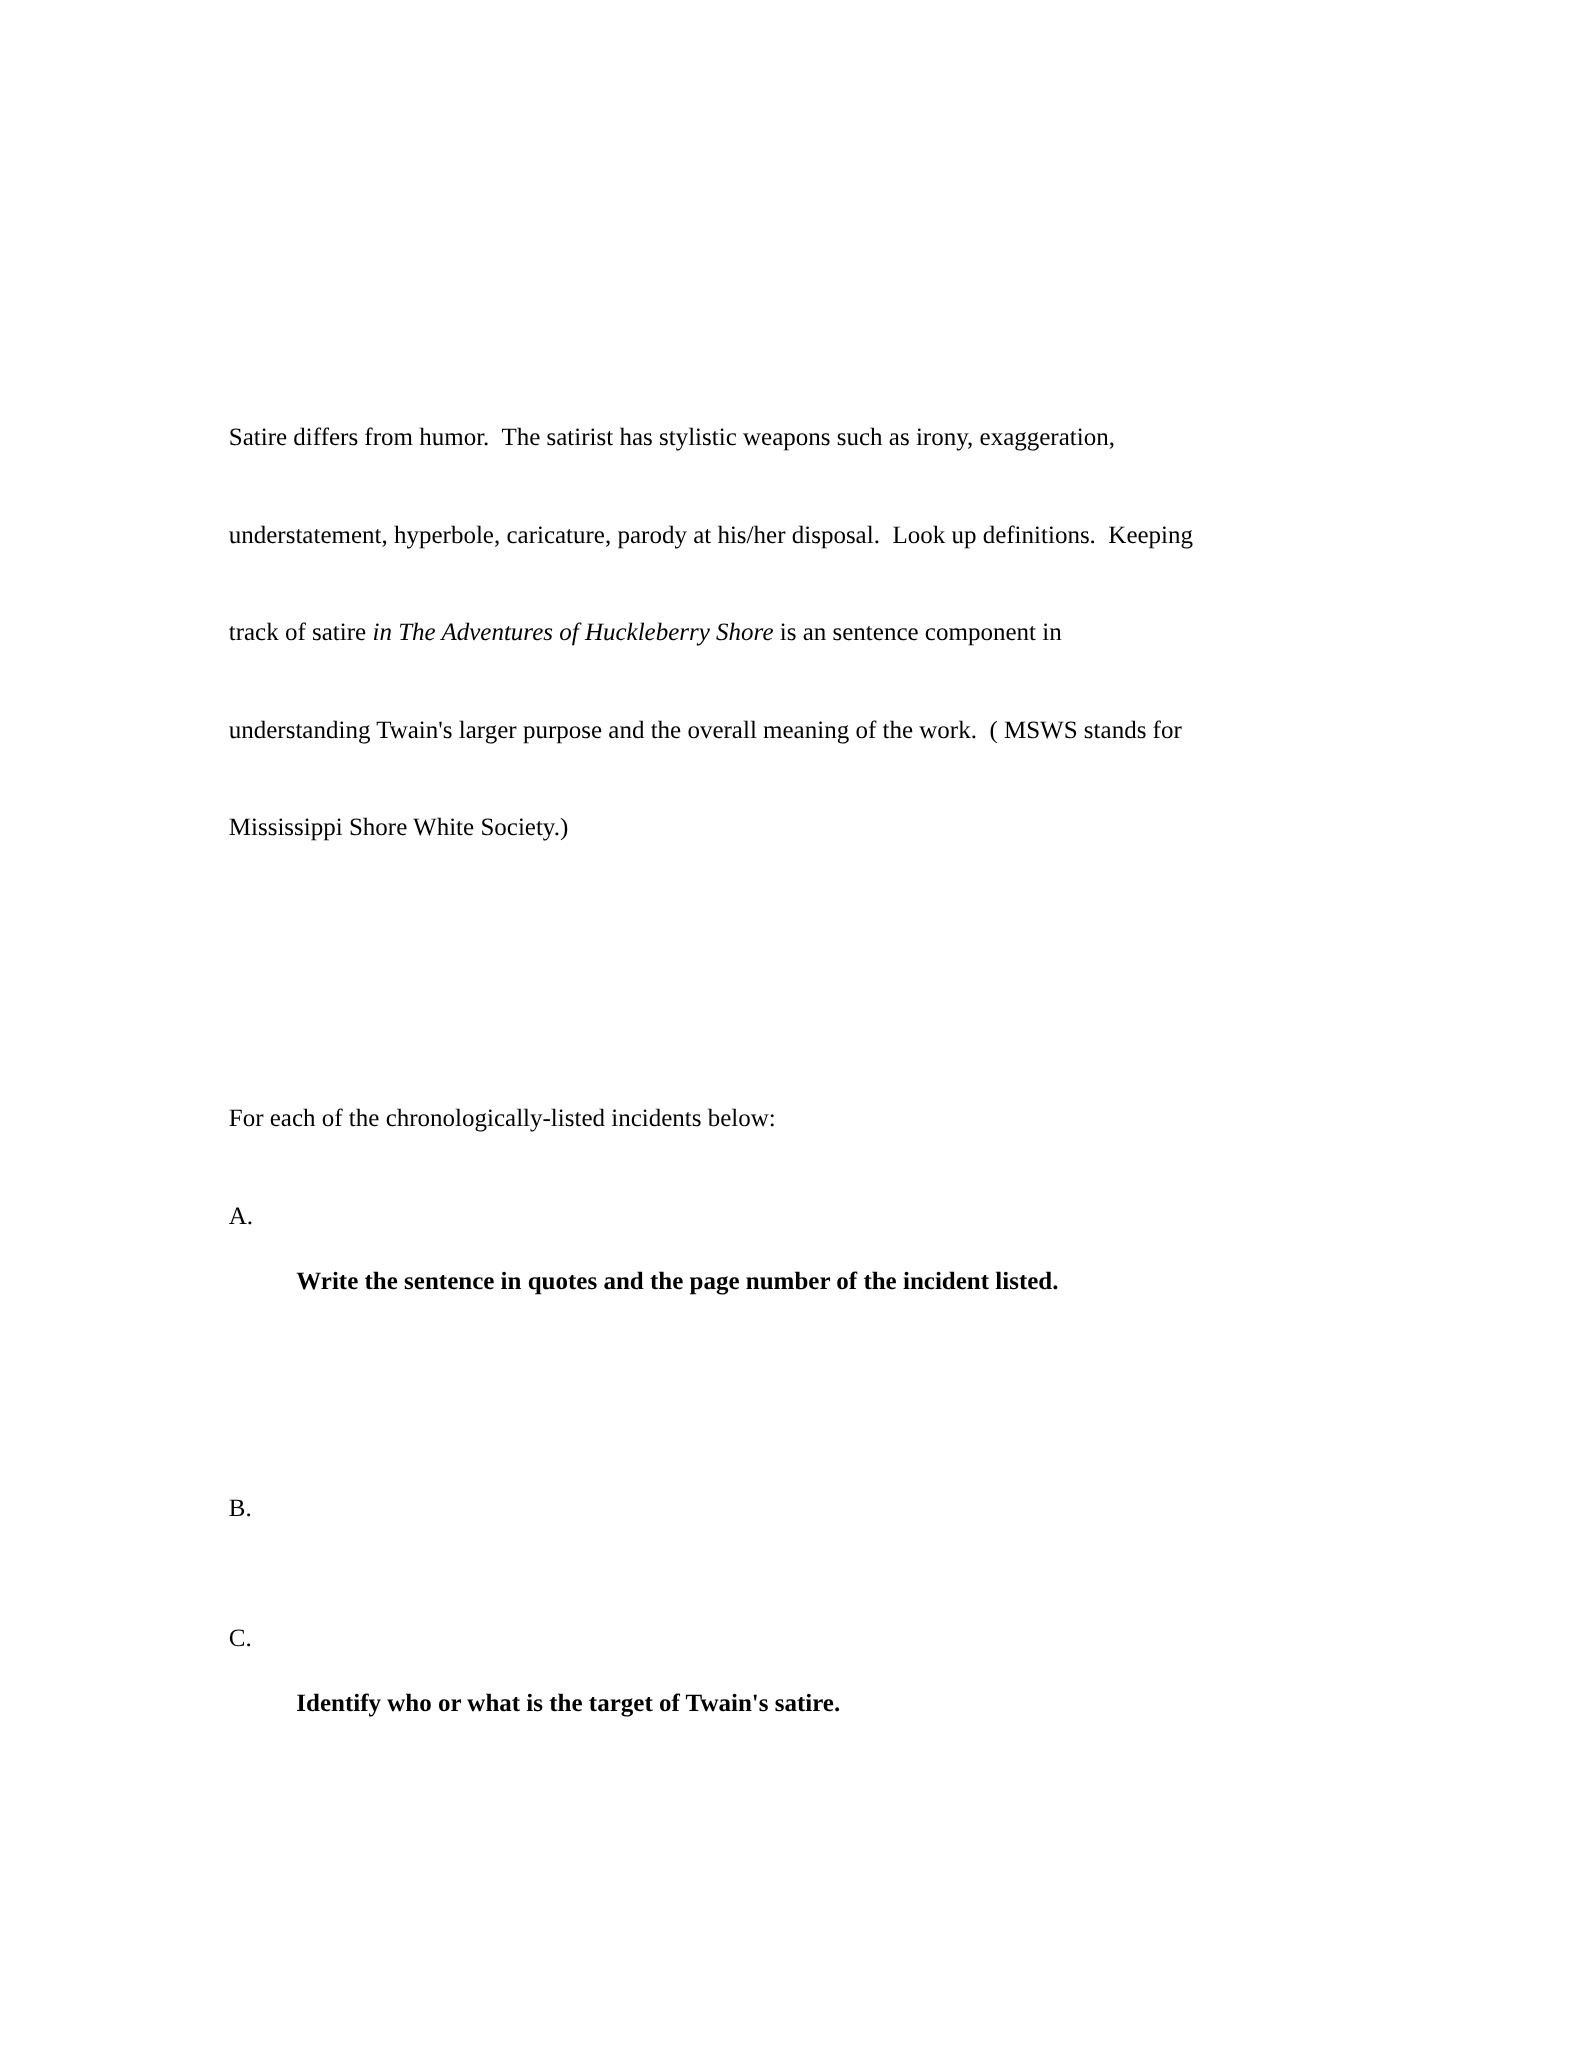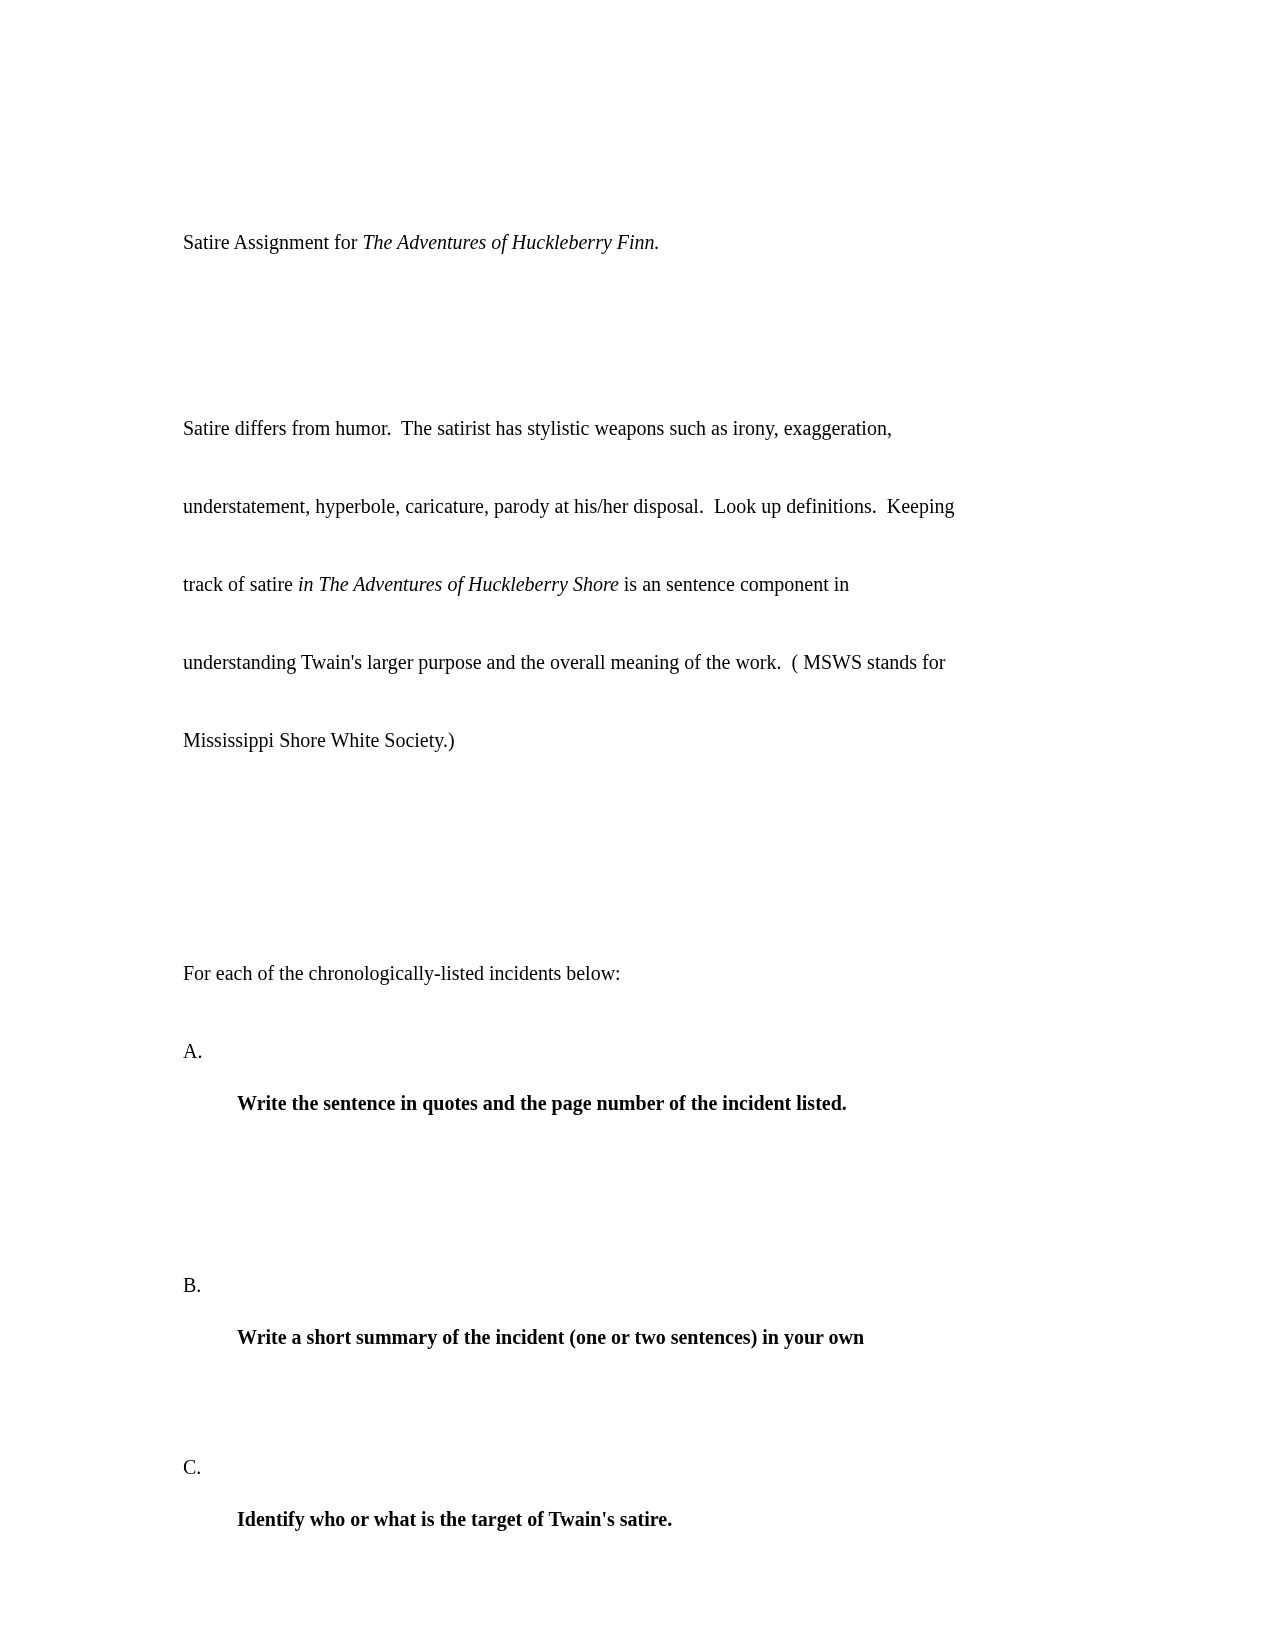--- a/index.html
+++ b/index.html
@@ -28,21 +28,20 @@
   .instr-item { display: flex; }
   .instr-label { flex: 0 0 54px; white-space: pre; }
   .instr-text { flex: 1 1 auto; white-space: pre; font-weight: bold; }
 </style>
 </head>
 <body>
 
 <div class="page">
   <div class="doc">
 
-    <div class="line"><span>Satire Assignment for </span><span class="it">The Adventures of Huckleberry Finn.</span></div>
 
     <div class="sec-intro">
       <div class="line">Satire differs from humor.  The satirist has stylistic weapons such as irony, exaggeration,</div>
       <div class="line">understatement, hyperbole, caricature, parody at his/her disposal.  Look up definitions.  Keeping</div>
       <div class="line"><span>track of satire </span><span class="it">in The Adventures of Huckleberry Shore</span><span> is an sentence component in</span></div>
       <div class="line">understanding Twain's larger purpose and the overall meaning of the work.  ( MSWS stands for</div>
       <div class="line">Mississippi Shore White Society.)</div>
     </div>
 
     <div class="sec-instructions">
@@ -50,21 +49,20 @@
       <div class="instr-item">
         <span class="instr-label">A.</span>
         <div class="instr-text">
           <div class="line">Write the sentence in quotes and the page number of the incident listed.</div>
           <div class="line"></div>
         </div>
       </div>
       <div class="instr-item">
         <span class="instr-label">B.</span>
         <div class="instr-text">
-          <div class="line">Write a short summary of the incident (one or two sentences) in your own</div>
         </div>
       </div>
       <div class="instr-item">
         <span class="instr-label">C.</span>
         <div class="instr-text">
           <div class="line">Identify who or what is the target of Twain's satire.</div>
           <div class="line"></div>
         </div>
       </div>
       

